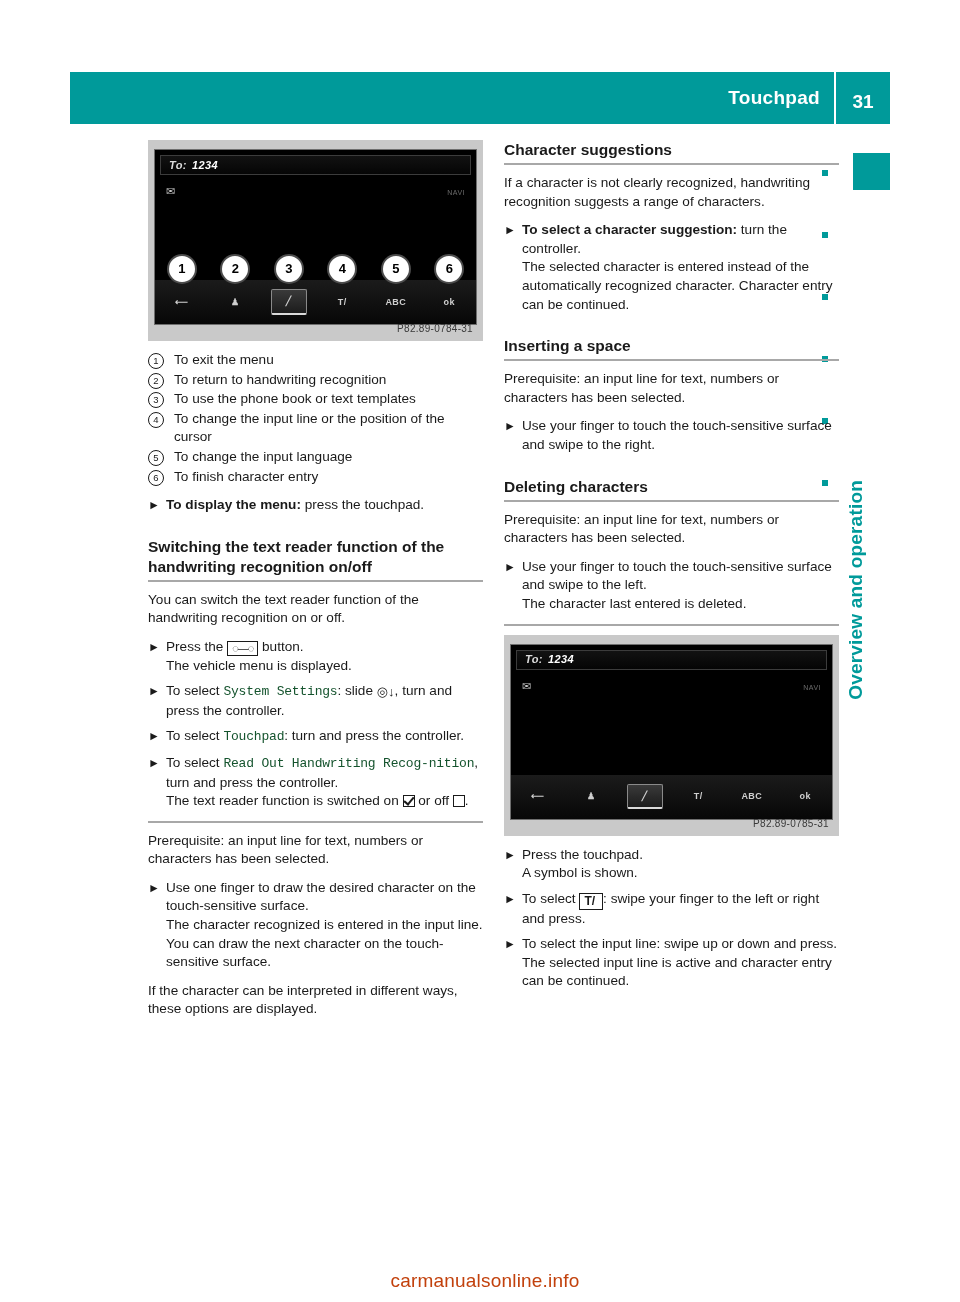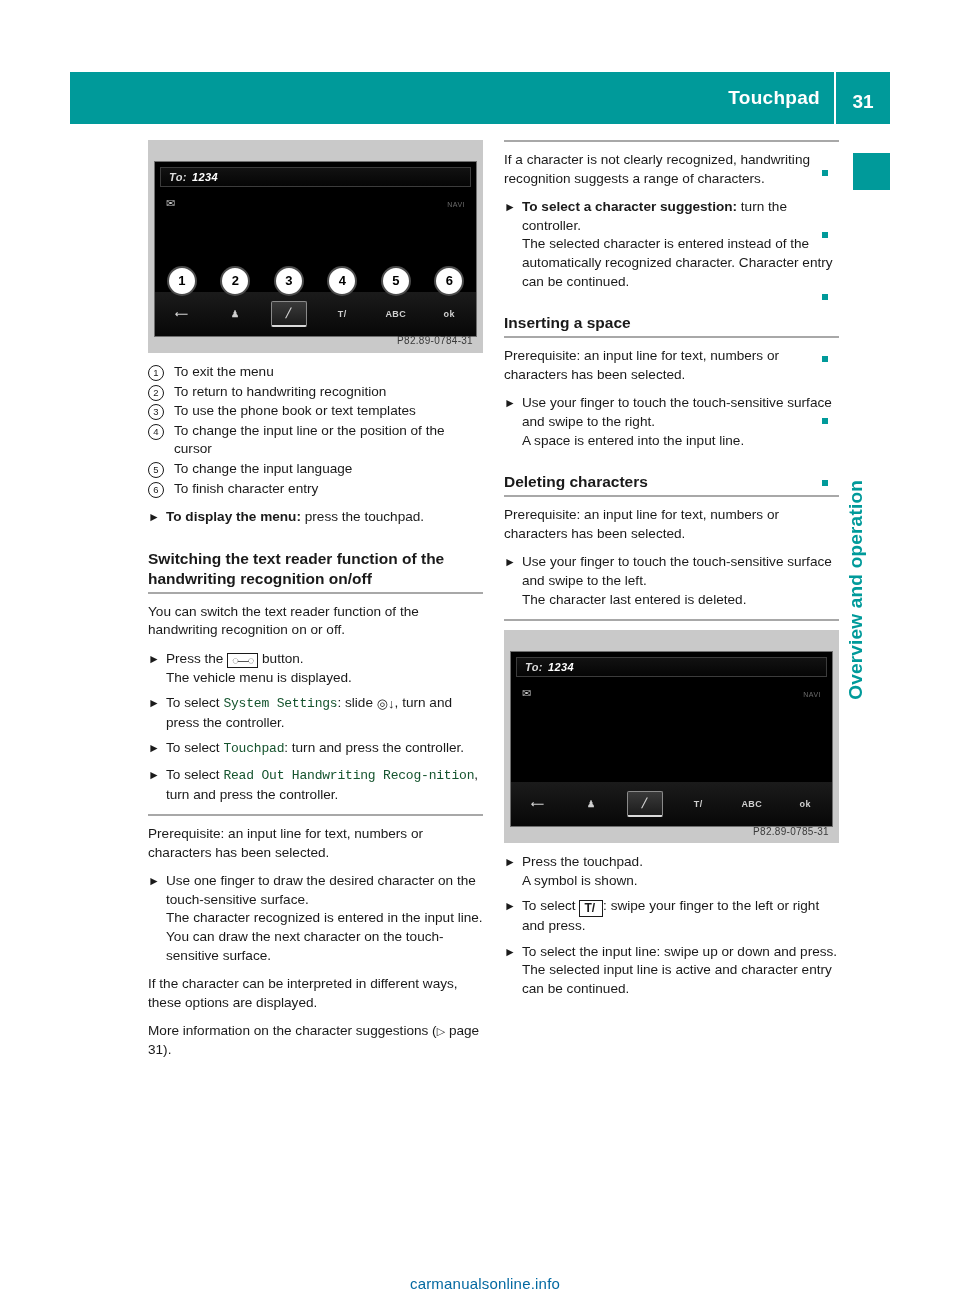--- a/index.html
+++ b/index.html
@@ -94,21 +94,21 @@
     line-height: 18.6px;
   }
   .col-left  { left: 148px; }
   .col-right { left: 504px; }
 
   
   .shot {
     position: relative;
     width: 335px;
     background: #c9c9c9;
-    padding: 16px 0 16px 0;
+    padding: 4px 0 16px 0;
     margin-bottom: 10px;
   }
   .shot-inner {
     position: relative;
     width: 323px;
     height: 176px;
     margin: 5px auto 0 auto;
     background: #000;
     border: 1px solid #6e6e6e;
     box-sizing: border-box;
@@ -316,22 +316,22 @@
     transform: rotate(40deg);
   }
   .pageref-tri { font-size: 11px; }
 
   
   .watermark {
     position: absolute;
     left: 10px; right: 0;
     bottom: 10px;
     text-align: center;
-    color: #0369a1;
-    font-size: 15px;
+    color: #c2410c;
+    font-size: 19px;
     letter-spacing: 0.2px;
   }
 </style>
 </head>
 <body>
 
 <div class="header-band">
   <span class="header-title">Touchpad</span>
   <span class="header-divider"></span>
   <span class="header-page">31</span>
@@ -430,62 +430,62 @@
       <span class="step-body"><span>To select </span><span class="mono">System Settings</span><span>: slide </span><span class="ctrl-glyph">◎↓</span><span>, turn and press the controller.</span></span>
     </li>
     <li>
       <span class="step-mark">►</span>
       <span class="step-body"><span>To select </span><span class="mono">Touchpad</span><span>: turn and press the controller.</span></span>
     </li>
     <li>
       <span class="step-mark">►</span>
       <span class="step-body">
         <span>To select </span><span class="mono">Read Out Handwriting Recog‑nition</span><span>, turn and press the controller.</span>
+        <span class="sub"><span>The text reader function is switched on </span><span class="box-on"></span><span> or off </span><span class="box-off"></span><span>.</span></span>
       </span>
     </li>
   </ul>
 
   <div class="rule"></div>
   <p class="body">Prerequisite: an input line for text, numbers or characters has been selected.</p>
   <ul class="steps">
     <li>
       <span class="step-mark">►</span>
       <span class="step-body">
         <span>Use one finger to draw the desired character on the touch-sensitive surface.</span>
         <span class="sub">The character recognized is entered in the input line. You can draw the next character on the touch-sensitive surface.</span>
       </span>
     </li>
   </ul>
   <p class="body">If the character can be interpreted in different ways, these options are displayed.</p>
-  <p class="body"><span>More information on the character suggestions (</span><span class="pageref-tri">▷</span><span> page 31).</span></p>
 </div>
 
 <div class="col col-right">
 
+  <h2 class="section" style="margin-top:0">Character suggestions</h2>
   <div class="rule"></div>
   <p class="body">If a character is not clearly recognized, handwriting recognition suggests a range of characters.</p>
   <ul class="steps">
     <li>
       <span class="step-mark">►</span>
       <span class="step-body">
         <b>To select a character suggestion:</b><span> turn the controller.</span>
         <span class="sub">The selected character is entered instead of the automatically recognized character. Character entry can be continued.</span>
       </span>
     </li>
   </ul>
 
   <h2 class="section">Inserting a space</h2>
   <div class="rule"></div>
   <p class="body">Prerequisite: an input line for text, numbers or characters has been selected.</p>
   <ul class="steps">
     <li>
       <span class="step-mark">►</span>
       <span class="step-body">
         <span>Use your finger to touch the touch-sensitive surface and swipe to the right.</span>
-        <span class="sub">A space is entered into the input line.</span>
       </span>
     </li>
   </ul>
 
   <h2 class="section">Deleting characters</h2>
   <div class="rule"></div>
   <p class="body">Prerequisite: an input line for text, numbers or characters has been selected.</p>
   <ul class="steps">
     <li>
       <span class="step-mark">►</span>

